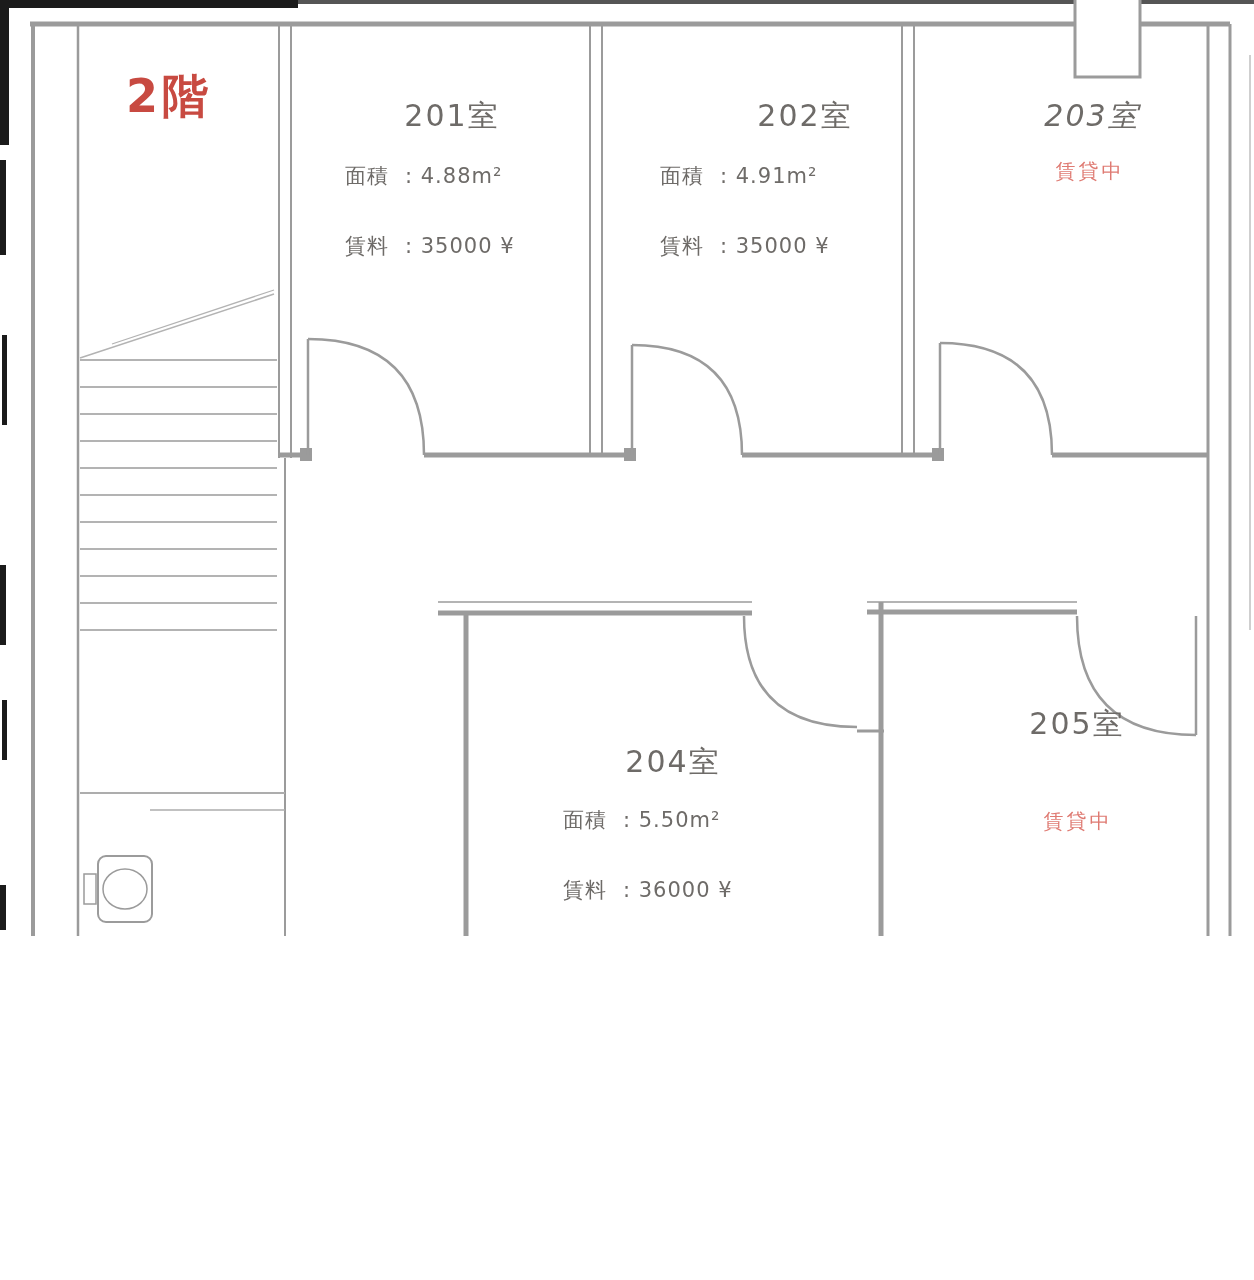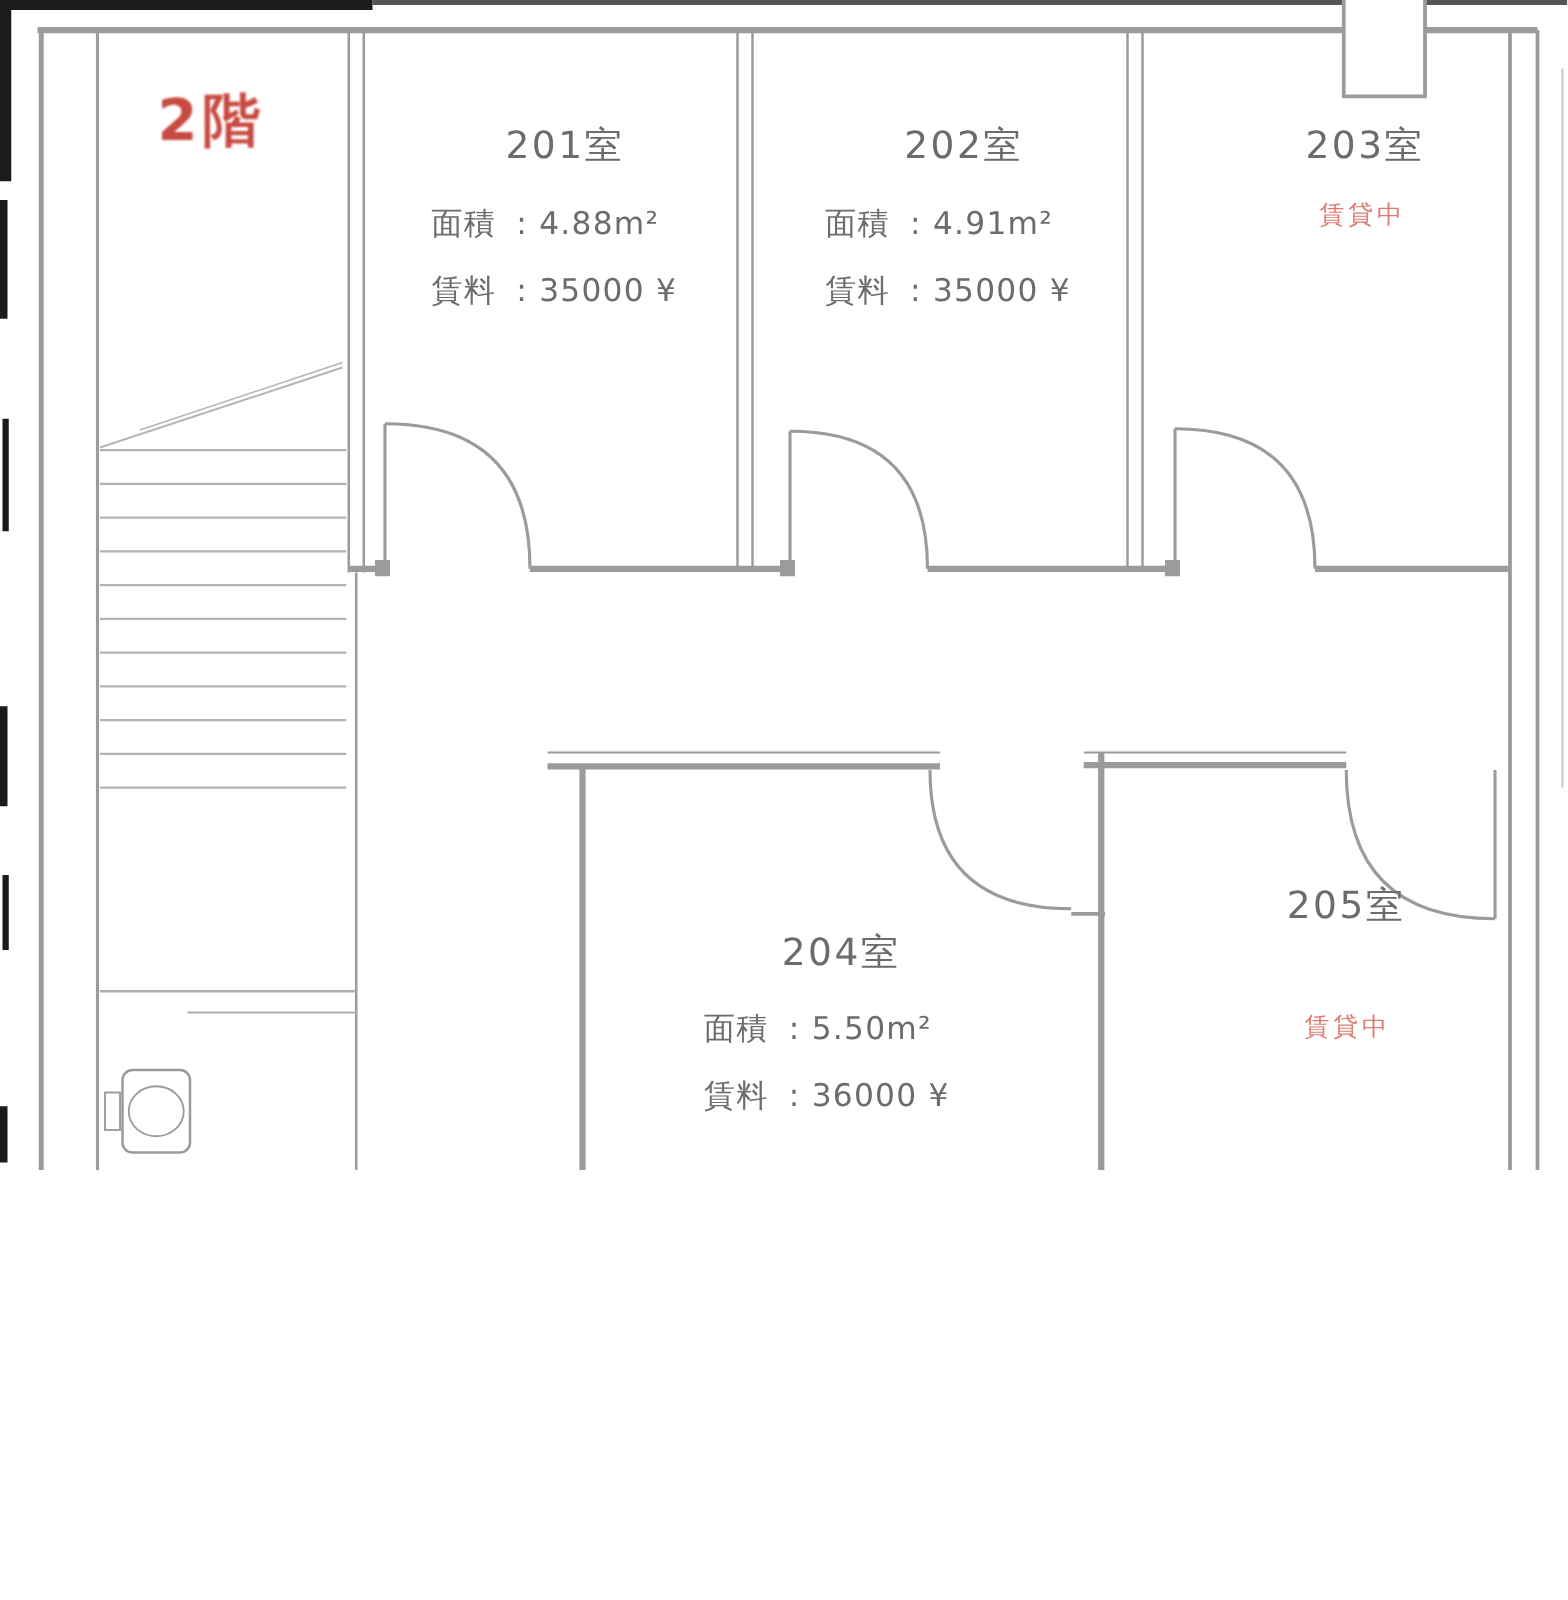--- a/index.html
+++ b/index.html
@@ -9,21 +9,21 @@
     --status-red:#df7a72;
   }
   html,body{margin:0;padding:0;background:#ffffff;}
   #stage{position:relative;width:1254px;height:936px;background:#ffffff;overflow:hidden;
          font-family:"DejaVu Sans",sans-serif;}
   #plan-svg{position:absolute;left:0;top:0;color:var(--line-gray);}
   .txt{position:absolute;filter:blur(0.45px);white-space:nowrap;}
   .floor-label{font-size:46px;font-weight:700;color:var(--floor-red);letter-spacing:4px;filter:blur(0.7px);}
   .room-name{font-size:30px;color:var(--text-gray);letter-spacing:2px;transform:translateX(-50%);text-align:right;}
   .room-status{font-size:20px;color:var(--status-red);letter-spacing:3px;transform:translateX(-50%);}
-  .room-details{display:flex;flex-direction:column;row-gap:7px;font-size:25px;color:var(--text-gray);}
+  .room-details{display:flex;flex-direction:column;row-gap:28px;font-size:21px;color:var(--text-gray);}
   .detail-row{display:flex;align-items:baseline;}
   .dlabel{margin-right:16px;letter-spacing:1px;}
   .dvalue{letter-spacing:1px;margin-top:16px;}
 </style>
 </head>
 <body>
 
 <div id="stage">
 
   <svg id="plan-svg" width="1254" height="1280" viewBox="0 0 1254 1280">
@@ -193,33 +193,33 @@
     <div class="detail-row">
       <span class="dlabel">面積</span>
       <span class="dvalue">: 4.88m²</span>
     </div>
     <div class="detail-row">
       <span class="dlabel">賃料</span>
       <span class="dvalue">: 35000 ¥</span>
     </div>
   </div>
 
-  <div class="txt room-name" style="left:771px;top:96px;">202室</div>
+  <div class="txt room-name" style="left:805px;top:96px;">202室</div>
   <div class="txt room-details" style="left:660px;top:148px;">
     <div class="detail-row">
       <span class="dlabel">面積</span>
       <span class="dvalue">: 4.91m²</span>
     </div>
     <div class="detail-row">
       <span class="dlabel">賃料</span>
       <span class="dvalue">: 35000 ¥</span>
     </div>
   </div>
 
-  <div class="txt room-name" style="left:1092px;top:96px;">203室</div>
+  <div class="txt room-name" style="left:1092px;top:96px;font-style:italic;">203室</div>
   <div class="txt room-status" style="left:1090px;top:158px;">賃貸中</div>
 
   <div class="txt room-name" style="left:673px;top:742px;">204室</div>
   <div class="txt room-details" style="left:563px;top:792px;">
     <div class="detail-row">
       <span class="dlabel">面積</span>
       <span class="dvalue">: 5.50m²</span>
     </div>
     <div class="detail-row">
       <span class="dlabel">賃料</span>

